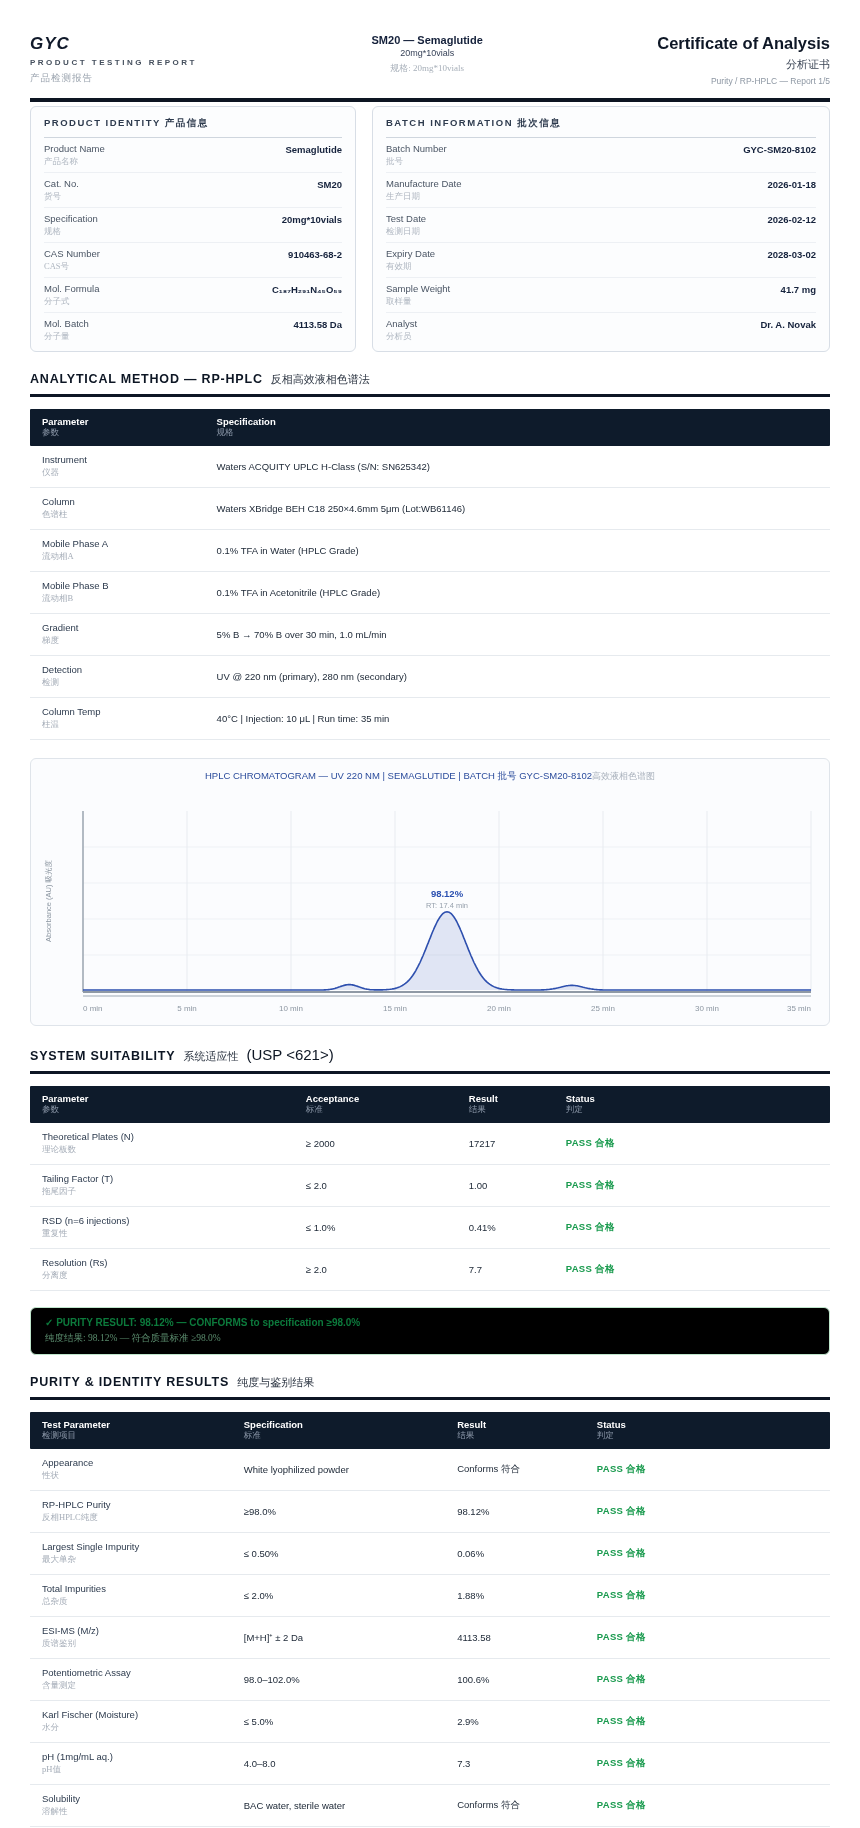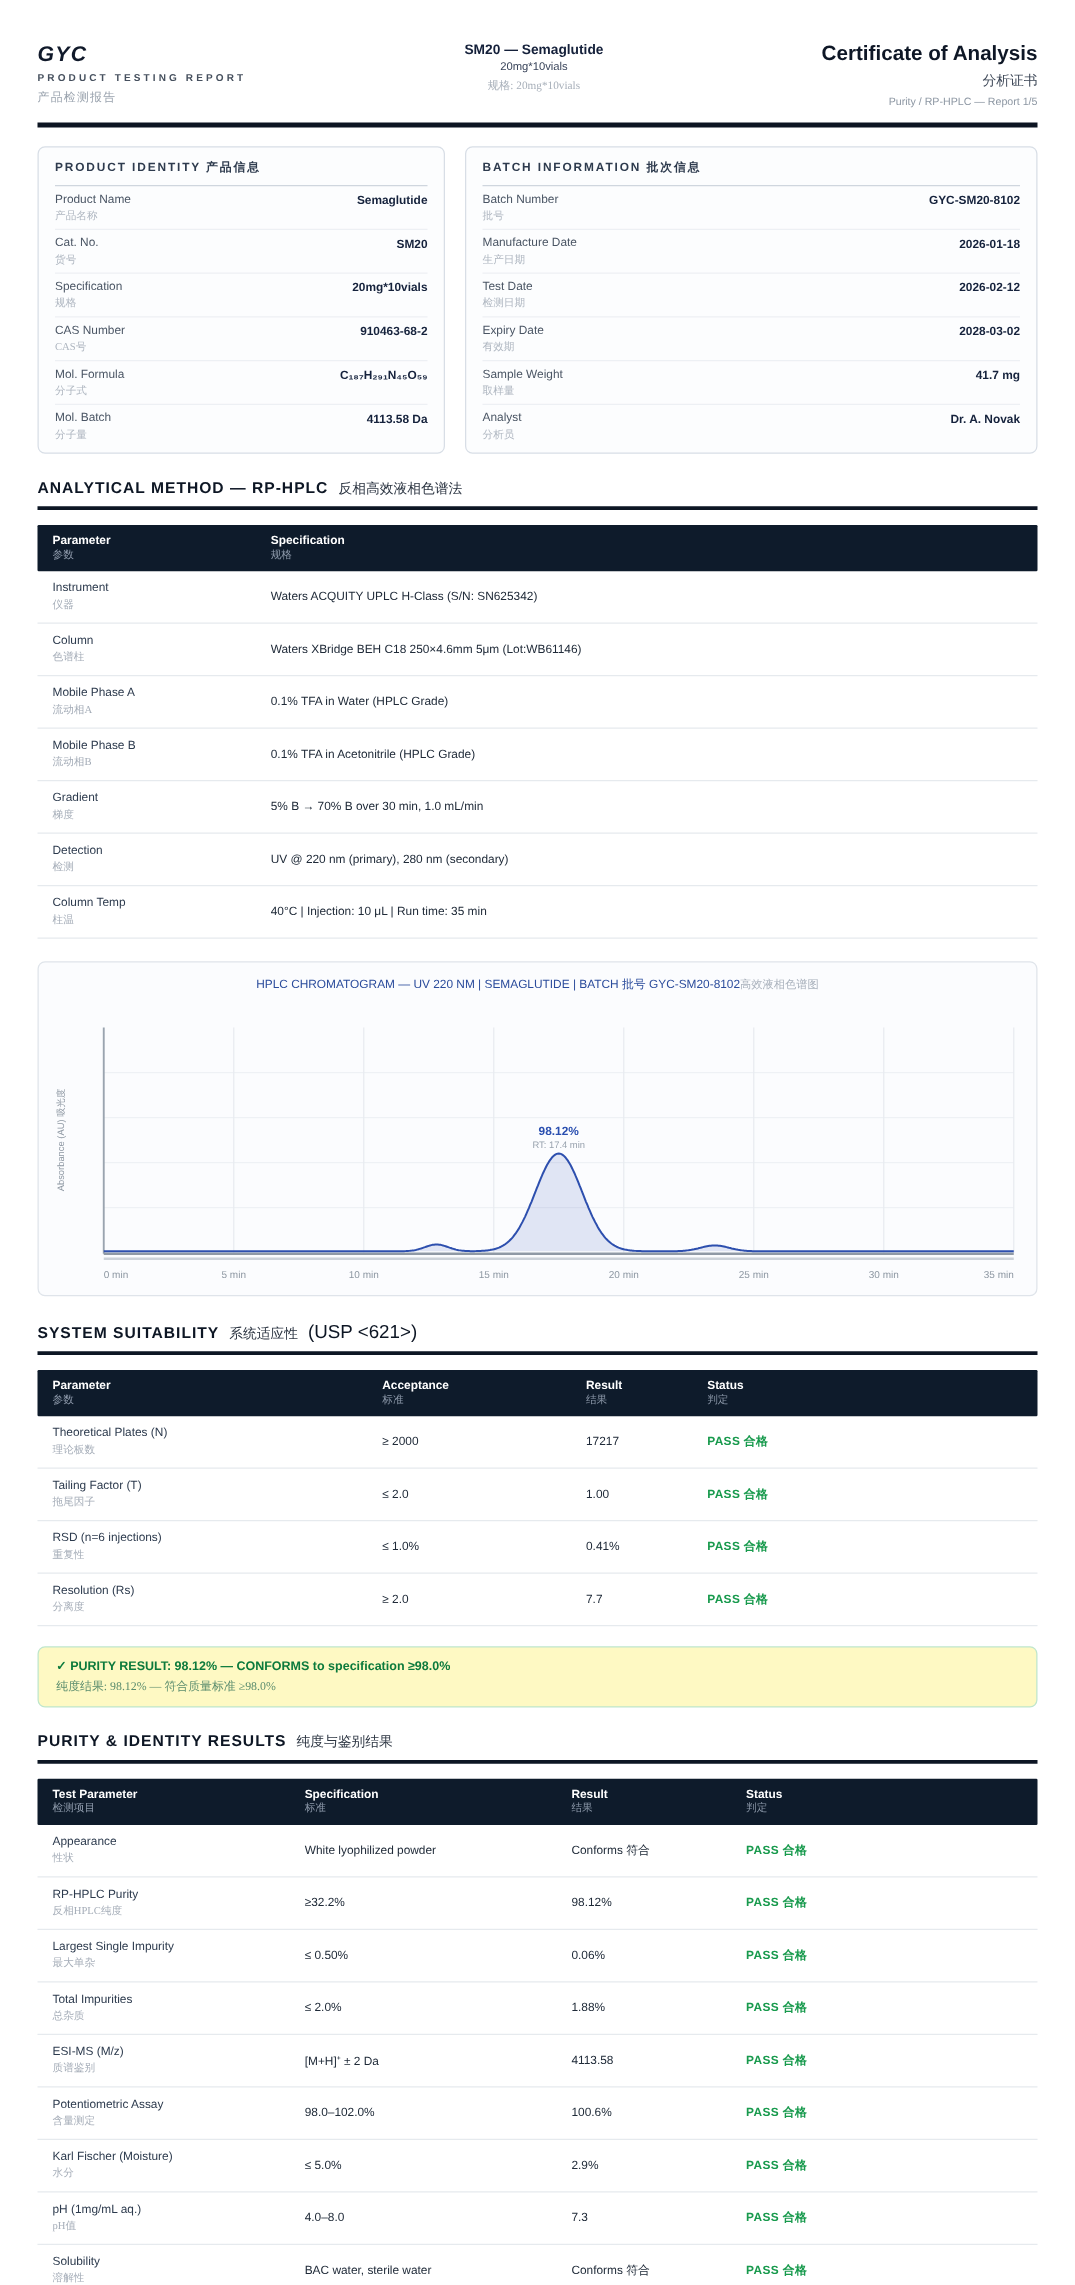--- a/index.html
+++ b/index.html
@@ -16,21 +16,21 @@
   .hdr-center .p1 { font-size:11px; font-weight:bold; color:#14203a; }
   .hdr-center .p2 { font-size:9px; color:#39445a; margin-top:2px; }
   .hdr-center .p3 { font-size:9px; color:#a8b0ba; margin-top:4px; }
   .hdr-right { text-align:right; }
   .hdr-right .coa { font-size:16.5px; font-weight:bold; color:#0e1726; }
   .hdr-right .coa-cn { font-size:11px; color:#3c4656; margin-top:4px; }
   .hdr-right .coa-sub { font-size:8.5px; color:#8d97a3; margin-top:4px; }
   .thick-rule { height:4px; background:#0d1522; margin-top:12px; }
 
   
-  .info-row { display:flex; gap:16px; margin-top:15px; }
+  .info-row { display:flex; gap:16px; margin-top:4px; }
   .info-box { border:1px solid #d8dee6; border-radius:6px; background:#fcfdfe; padding:10px 13px 4px; }
   .info-box.left { width:326px; }
   .info-box.right { flex:1; }
   .info-box .box-title { font-size:9.5px; font-weight:bold; letter-spacing:1.5px; color:#2e3b4e; padding-bottom:7px; border-bottom:1px solid #cfd6de; }
   .info-line { display:flex; justify-content:space-between; align-items:flex-start; padding:5px 0 4px; border-bottom:1px solid #edf0f4; }
   .info-line:last-child { border-bottom:none; }
   .info-line .lab .en { font-size:9.5px; color:#4a5564; }
   .info-line .lab .zh { font-size:8.5px; color:#aeb6c0; margin-top:2px; }
   .info-line .val { font-size:9.5px; font-weight:bold; color:#15223c; text-align:right; padding-top:1px; }
 
@@ -57,21 +57,21 @@
   .cols-purity { grid-template-columns:26% 27.5% 18% 1fr; }
 
   
   .chromo { margin-top:18px; border:1px solid #dfe4ea; border-radius:6px; background:#fbfcfe; padding:11px 8px 6px; }
   .chromo-title { text-align:center; font-size:9.5px; }
   .chromo-title .en { font-weight:normal; color:#2b4c9c; }
   .chromo-title .zh { color:#a9b1bc; font-size:9px; }
   .chromo svg { display:block; margin-top:4px; }
 
   
-  .banner { margin-top:16px; background:#fef9c3; border:1px solid #bfe6cc; border-radius:6px; padding:9px 14px; }
+  .banner { margin-top:16px; background:#000000; border:1px solid #bfe6cc; border-radius:6px; padding:9px 14px; }
   .banner .l1 { font-size:10px; font-weight:bold; color:#0c7a3c; }
   .banner .l2 { font-size:9.5px; color:#5b8d6e; margin-top:4px; }
 </style>
 </head>
 <body>
 
 <div class="page">
 
   <div class="hdr">
     <div class="hdr-left">
@@ -425,21 +425,21 @@
             <div class="c">White lyophilized powder</div>
             <div class="c">Conforms 符合</div>
             <div class="pass">PASS 合格</div>
           </div>
 
           <div class="t-row cols-purity">
             <div class="p">
               <div class="en">RP-HPLC Purity</div>
               <div class="zh cn">反相HPLC纯度</div>
             </div>
-            <div class="c">≥32.2%</div>
+            <div class="c">≥98.0%</div>
             <div class="c">98.12%</div>
             <div class="pass">PASS 合格</div>
           </div>
 
           <div class="t-row cols-purity">
             <div class="p">
               <div class="en">Largest Single Impurity</div>
               <div class="zh cn">最大单杂</div>
             </div>
             <div class="c">≤ 0.50%</div>

